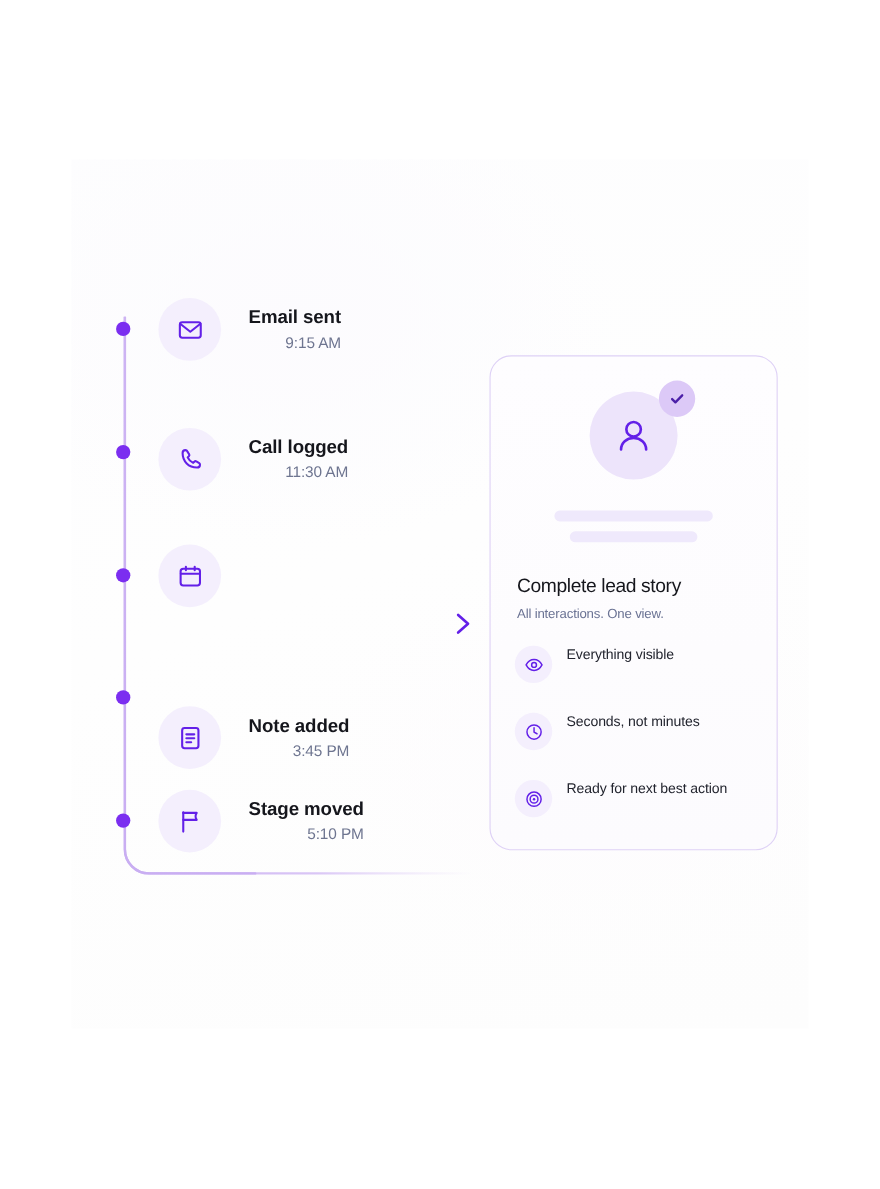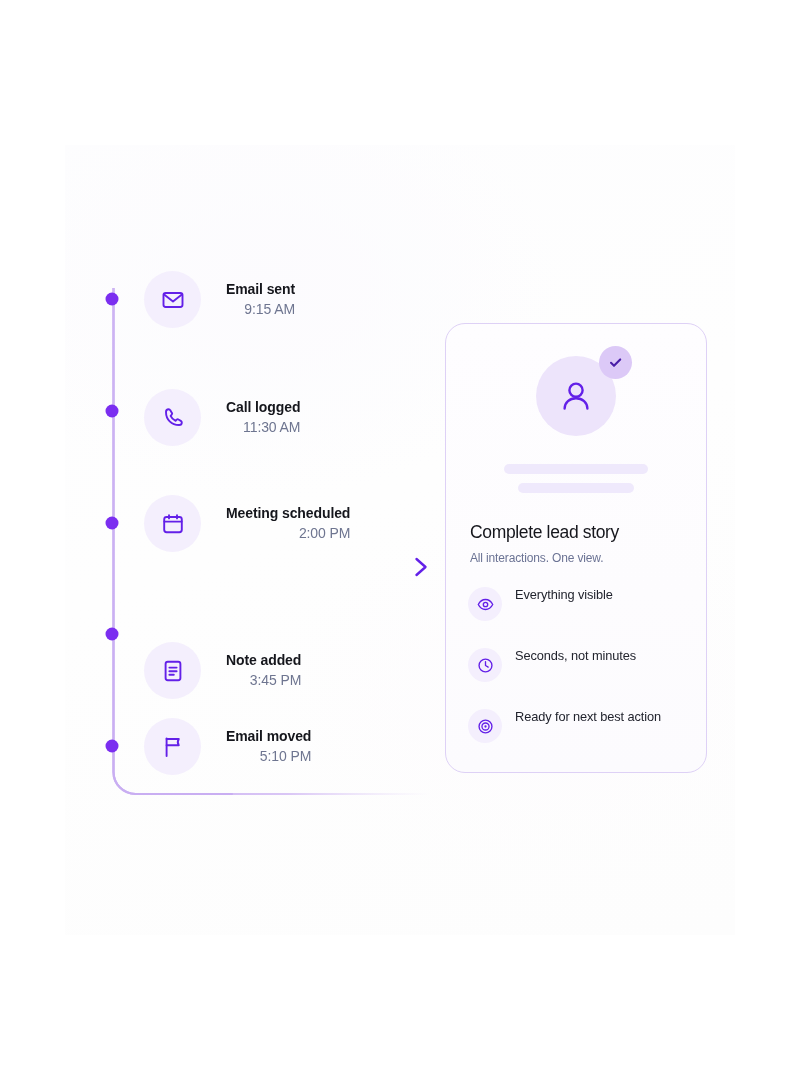--- a/index.html
+++ b/index.html
@@ -81,21 +81,21 @@
     flex: 0 0 57px;
   }
 
   .tl-text {
     display: flex;
     flex-direction: column;
     gap: 3px;
   }
 
   .tl-title {
-    font-size: 14px;
+    font-size: 17px;
     font-weight: 600;
     color: #15161C;
     letter-spacing: -0.1px;
     line-height: 1.2;
   }
 
   .tl-time {
     font-size: 14px;
     font-weight: 400;
     color: #6E7590;
@@ -271,24 +271,20 @@
     <div class="tl-dot" style="top:523px;"></div>
     <div class="timeline-item" style="top:495px; pointer-events:auto;">
       <div class="tl-icon-circle">
         <svg width="24" height="24" viewBox="0 0 24 24" fill="none" stroke="#6320E8" stroke-width="1.9" stroke-linecap="round" stroke-linejoin="round" xmlns="http://www.w3.org/2000/svg">
           <rect x="3.2" y="5" width="17.6" height="15.2" rx="2.4"></rect>
           <path d="M3.4 9.6 H20.6"></path>
           <path d="M8 3.2 V6.4"></path>
           <path d="M16 3.2 V6.4"></path>
         </svg>
       </div>
-      <div class="tl-text">
-        <div class="tl-title">Meeting scheduled</div>
-        <div class="tl-time">2:00 PM</div>
-      </div>
     </div>
 
     <div class="tl-dot" style="top:634px;"></div>
     <div class="timeline-item" style="top:642px; pointer-events:auto;">
       <div class="tl-icon-circle">
         <svg width="24" height="24" viewBox="0 0 24 24" fill="none" stroke="#6320E8" stroke-width="1.9" stroke-linecap="round" stroke-linejoin="round" xmlns="http://www.w3.org/2000/svg">
           <rect x="4.6" y="2.8" width="14.8" height="18.4" rx="2.2"></rect>
           <path d="M8.4 8.6 H15.6"></path>
           <path d="M8.4 12.2 H15.6"></path>
           <path d="M8.4 15.8 H12.8"></path>
@@ -302,21 +298,21 @@
 
     <div class="tl-dot" style="top:746px;"></div>
     <div class="timeline-item" style="top:718px; pointer-events:auto;">
       <div class="tl-icon-circle">
         <svg width="24" height="24" viewBox="0 0 24 24" fill="none" stroke="#6320E8" stroke-width="1.9" stroke-linecap="round" stroke-linejoin="round" xmlns="http://www.w3.org/2000/svg">
           <path d="M5.6 21 V3.4"></path>
           <path d="M5.6 4 H17.8 C16.4 6.1 16.4 8.2 17.8 10.3 H5.6"></path>
         </svg>
       </div>
       <div class="tl-text">
-        <div class="tl-title">Email moved</div>
+        <div class="tl-title">Stage moved</div>
         <div class="tl-time">5:10 PM</div>
       </div>
     </div>
 
   </div>
 
   <svg id="flow-arrow" viewBox="0 0 62 34" width="62" height="34" fill="none" xmlns="http://www.w3.org/2000/svg">
     <defs>
       <linearGradient id="arrowFade" x1="0" y1="0" x2="1" y2="0">
         <stop offset="0%" stop-color="#7B2EF0" stop-opacity="0"></stop>

